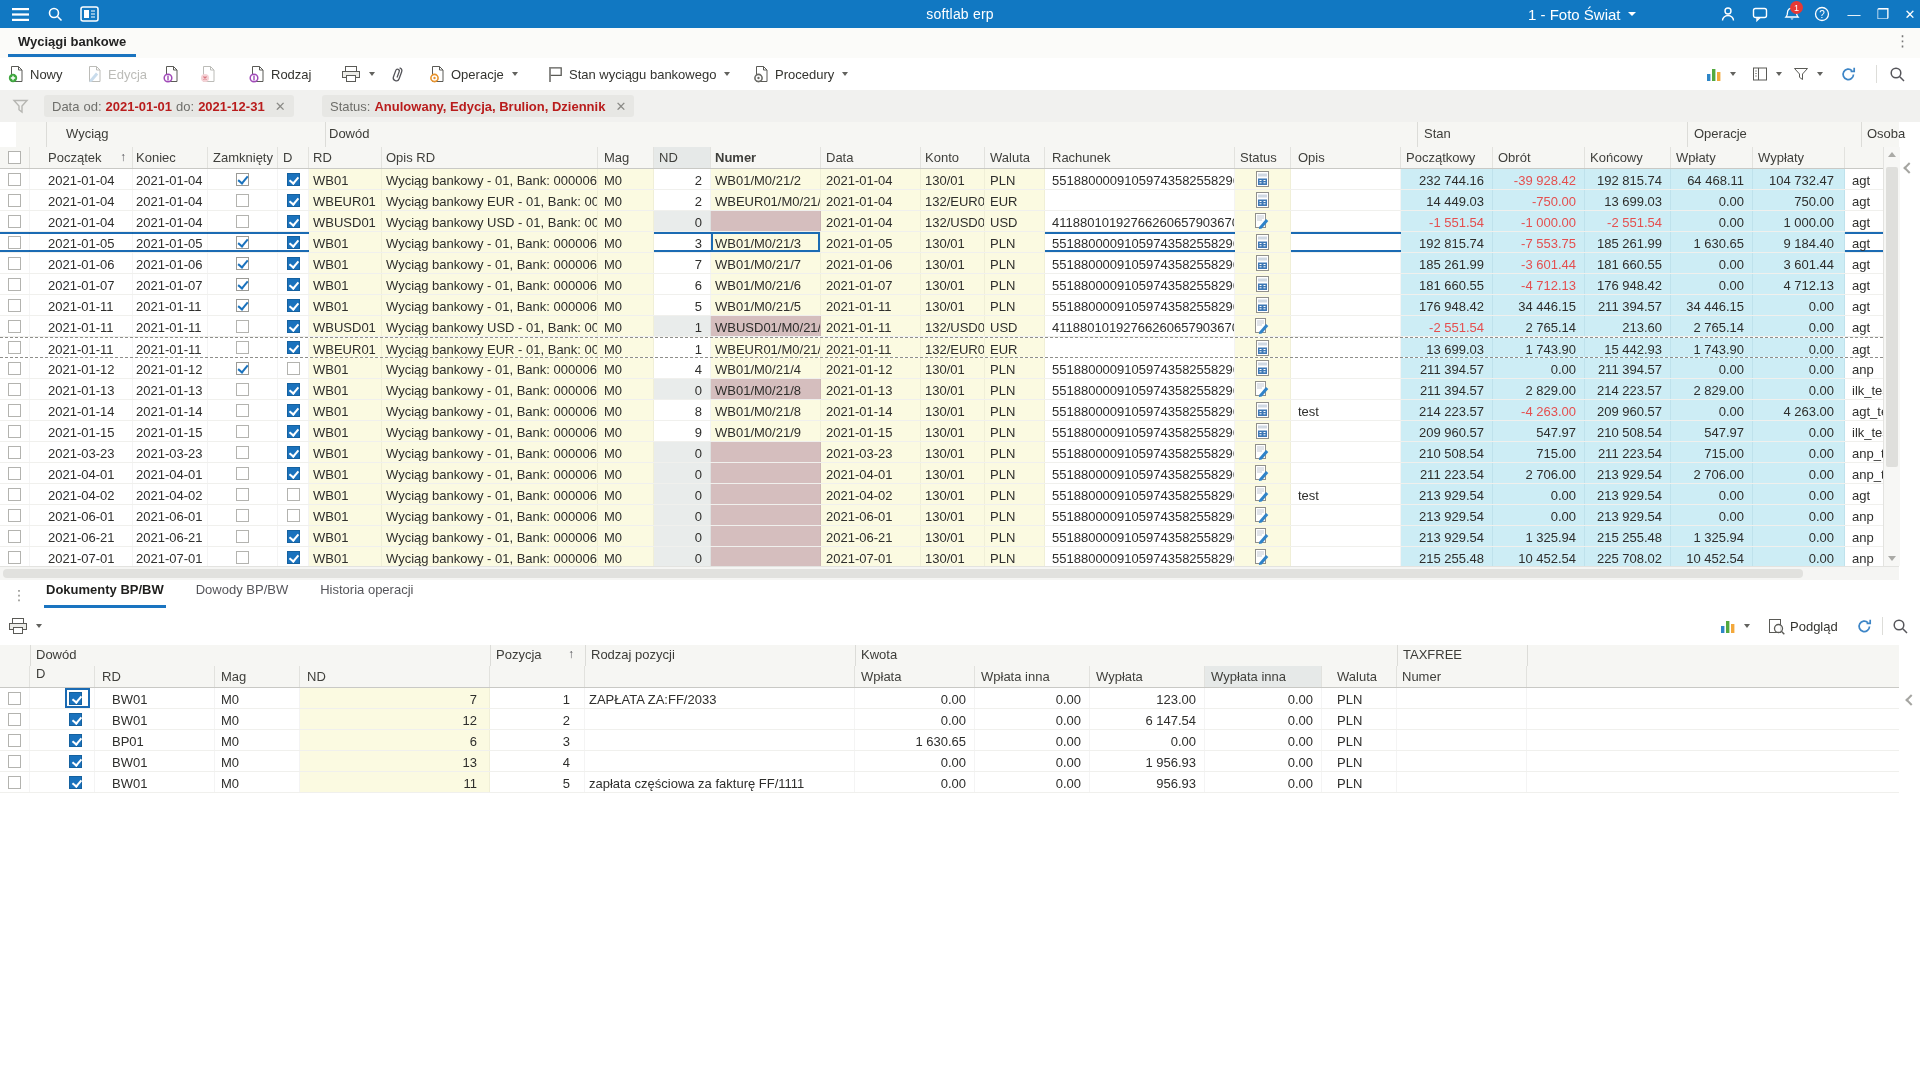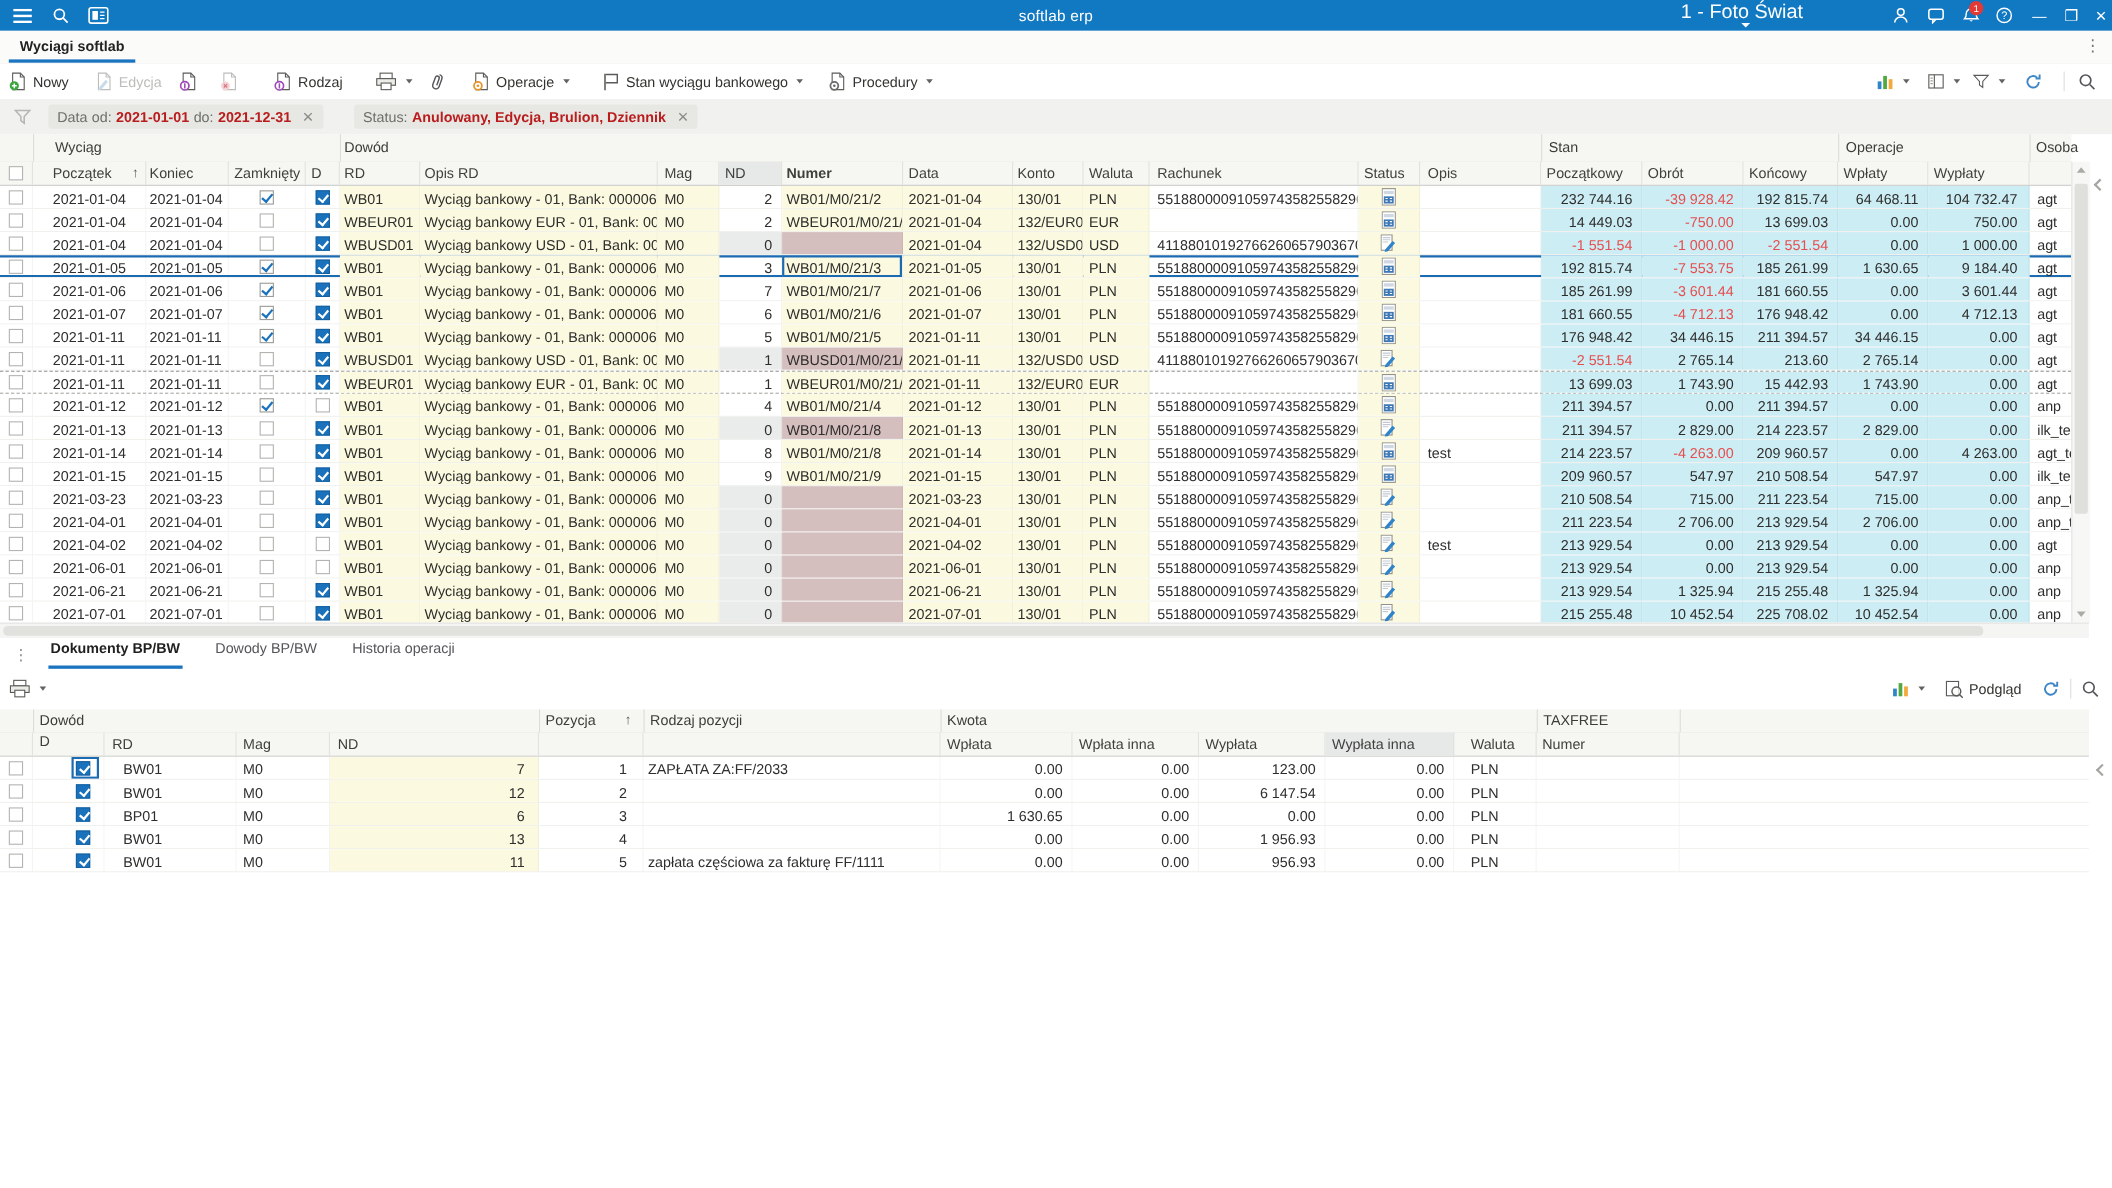--- a/index.html
+++ b/index.html
@@ -151,21 +151,21 @@
         </svg>
     </div>
     <div class="abs wicon" style="left:76px;width:26px;">
       <svg width="19" height="16">
           <rect x="1" y="1" width="17" height="14" rx="2" fill="none" stroke="#fff" stroke-width="1.5"></rect>
           <rect x="4" y="4" width="5" height="8" fill="#fff"></rect>
           <path d="M11 5h4M11 8h4M11 11h4" stroke="#fff" stroke-width="1.2"></path>
         </svg>
     </div>
     <div class="abs" id="title">softlab erp</div>
-    <div class="abs" style="left:1528px;font-size:18px;cursor:pointer;flex-direction:column;">
+    <div class="abs" style="left:1528px;font-size:15px;cursor:pointer;">
       <span>1 - Foto Świat</span>
       <span class="wcaret"></span>
     </div>
     <div class="abs wicon" style="left:1716px;width:24px;">
       <svg width="16" height="16">
           <circle cx="8" cy="5" r="3" fill="none" stroke="#fff" stroke-width="1.4"></circle>
           <path d="M2.5 14.5 a5.5 5 0 0 1 11 0" fill="none" stroke="#fff" stroke-width="1.4"></path>
         </svg>
     </div>
     <div class="abs wicon" style="left:1748px;width:24px;">
@@ -187,21 +187,21 @@
           <text x="8" y="11.5" text-anchor="middle" font-size="10" fill="#fff" font-family="Liberation Sans,sans-serif">?</text>
         </svg>
     </div>
     <div class="abs wicon winctl" style="left:1843px;">—</div>
     <div class="abs wicon winctl" style="left:1872px;font-size:14px;">❐</div>
     <div class="abs wicon winctl" style="left:1899px;">✕</div>
   </div>
 
   <div class="band" id="tabrow">
     <div id="maintab">
-      <span>Wyciągi softlab</span>
+      <span>Wyciągi bankowe</span>
     </div>
     <div id="tab-kebab">⋮</div>
   </div>
 
   <div class="band" id="toolbar">
     <div class="tbtn" style="left:8px;">
       <svg class="ic" width="17" height="18">
           <path d="M3.5 1.5 h7 l3.5 3.5 v11.5 h-10.5 z" fill="#fff" stroke="#5a5a56"></path>
           <path d="M10.5 1.5 v3.5 h3.5" fill="none" stroke="#5a5a56"></path>
           <circle cx="5" cy="13" r="4.2" fill="#3fa63f"></circle>
@@ -337,21 +337,21 @@
     </div>
     <div class="chip" style="left:322px;">
       <span>Status:</span>
       <b>Anulowany, Edycja, Brulion, Dziennik</b>
       <span class="x">✕</span>
     </div>
   </div>
 
   <div>
 
-    <div class="ghead" style="top:122px;left:0;width:1883px;height:25px;">
+    <div class="ghead" style="top:122px;left:16px;width:1883px;height:25px;">
       <span class="glabel" style="left:50px;">Wyciąg</span>
       <span class="glabel" style="left:313px;">Dowód</span>
       <span class="glabel" style="left:1408px;">Stan</span>
       <span class="glabel" style="left:1678px;">Operacje</span>
       <span class="glabel" style="left:1851px;">Osoba</span>
       <span class="gline" style="left:30px;"></span>
         <span class="gline" style="left:309px;"></span>
       <span class="gline" style="left:1401px;"></span>
         <span class="gline" style="left:1671px;"></span>
       <span class="gline" style="left:1845px;"></span>

